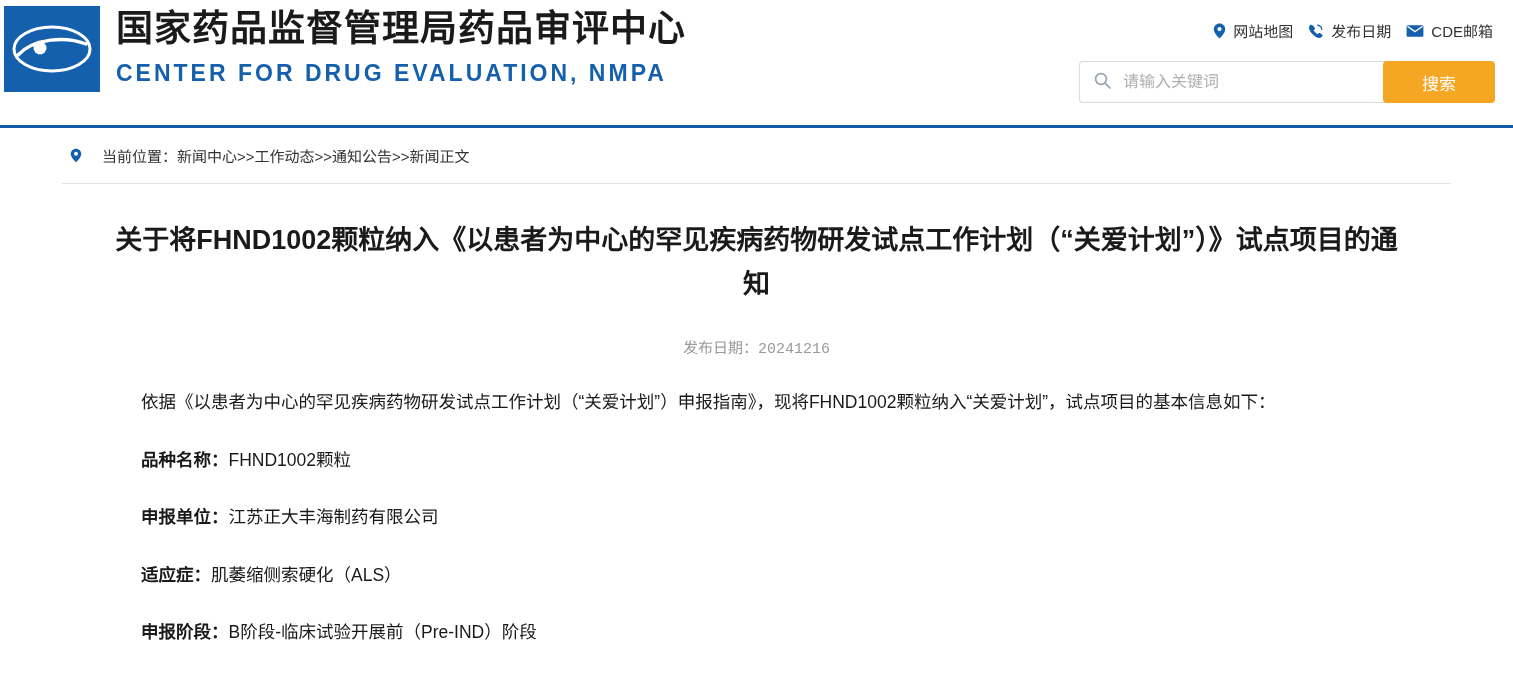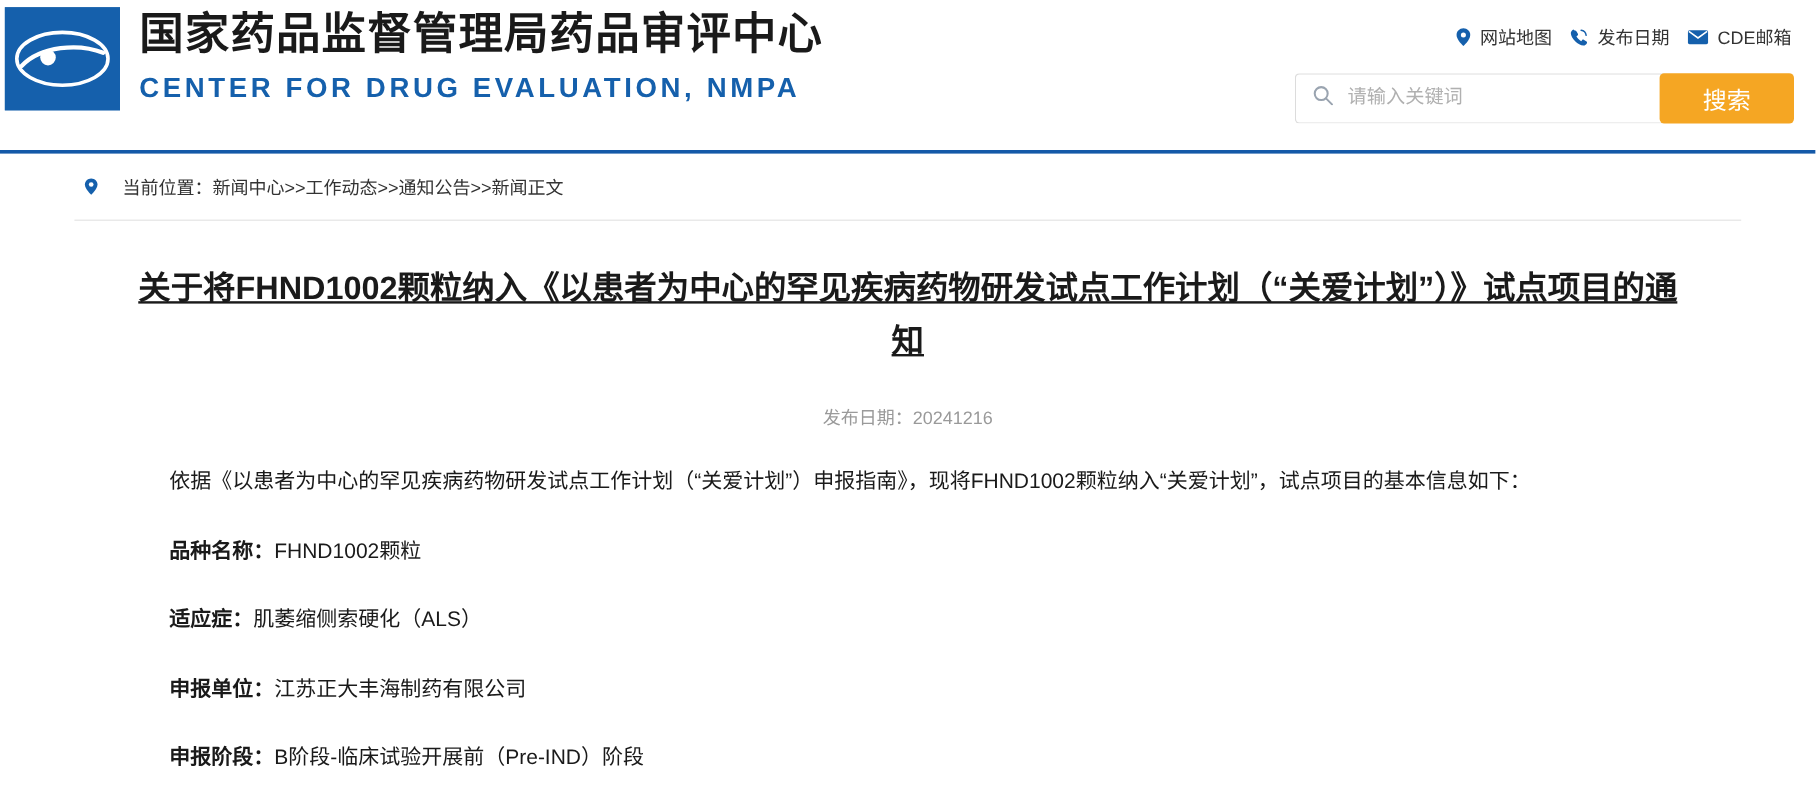--- a/index.html
+++ b/index.html
@@ -102,21 +102,21 @@
     width: 235px;
     font-family: "Liberation Sans", "DejaVu Sans", sans-serif;
     background: transparent;
   }
   .search-box input::placeholder { color: #b0b0b0; }
   .search-btn {
     width: 112px;
     height: 42px;
     background: #f5a623;
     color: #ffffff;
-    font-size: 20px;
+    font-size: 17px;
     border: none;
     border-radius: 4px;
     margin-left: -4px;
     cursor: pointer;
     font-family: "Liberation Sans", "DejaVu Sans", sans-serif;
   }
 
   
   .content {
     width: 1513px;
@@ -139,27 +139,27 @@
     padding: 0 44px;
   }
   .article-title {
     text-align: center;
     font-size: 27px;
     font-weight: bold;
     color: #1a1a1a;
     line-height: 44px;
     margin-top: 34px;
     letter-spacing: 0px;
-    text-decoration: underline;
   }
   .article-date {
     text-align: center;
     font-size: 15px;
     color: #9a9a9a;
     margin-top: 30px;
+    font-family: Liberation Mono, monospace;
   }
   .article-body {
     margin-top: 24px;
     font-size: 17.5px;
     color: #1a1a1a;
     line-height: 40px;
     text-align: justify;
   }
   .para { text-indent: 2em; }
   .field-line { text-indent: 2em; }
@@ -259,28 +259,28 @@
 
     <div class="article-body">
 
       <p class="para">依据《以患者为中心的罕见疾病药物研发试点工作计划（“关爱计划”）申报指南》，现将FHND1002颗粒纳入“关爱计划”，试点项目的基本信息如下：</p>
 
       <p class="field-line">
         <span class="field-label">品种名称：</span><span>FHND1002颗粒</span>
       </p>
 
       <p class="field-line">
+        <span class="field-label">申报单位：</span><span>江苏正大丰海制药有限公司</span>
+      </p>
+
+      <p class="field-line">
         <span class="field-label">适应症：</span><span>肌萎缩侧索硬化（ALS）</span>
       </p>
 
       <p class="field-line">
-        <span class="field-label">申报单位：</span><span>江苏正大丰海制药有限公司</span>
-      </p>
-
-      <p class="field-line">
         <span class="field-label">申报阶段：</span><span>B阶段-临床试验开展前（Pre-IND）阶段</span>
       </p>
 
       <p class="field-line">
         <span class="field-label">工作要点：</span><span>计划开展一项ALS患者体验数据研究，并拟基于收集到的患者体验数据探索ALS疗效指标的优化；同时，计划在患者临床试验中应用数字健康技术，探索实施DCT试验等。</span>
       </p>
 
     </div>
   </div>
 </div>

